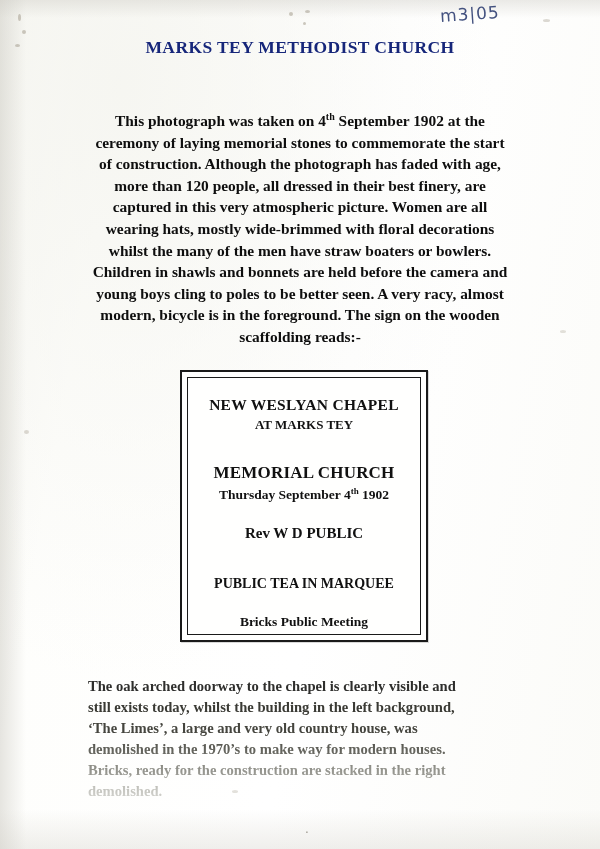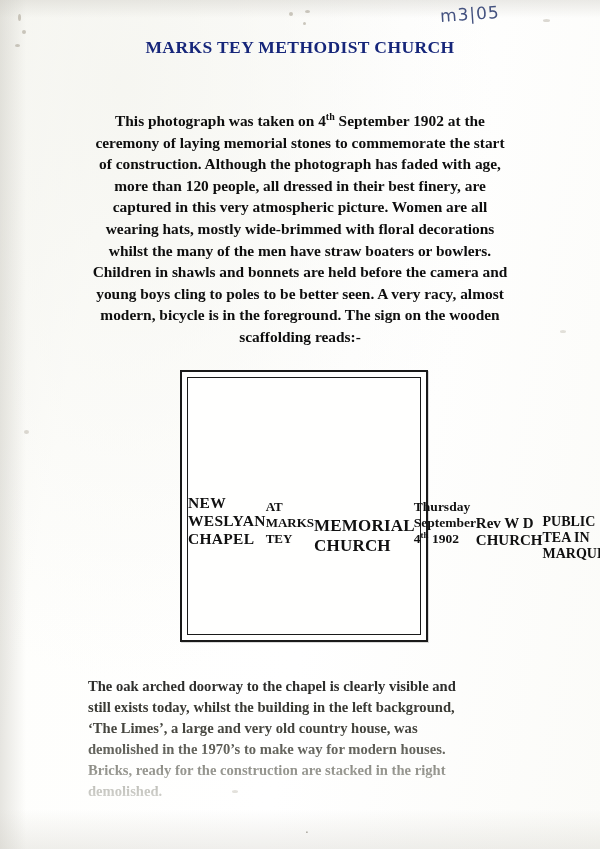--- a/index.html
+++ b/index.html
@@ -103,23 +103,23 @@
     height: 268px;
     border: 2px solid #1a1a1a;
     background: #fffffe;
     box-shadow: 1px 1px 0 rgba(0,0,0,0.15);
   }
   .sign-inner {
     position: absolute;
     inset: 5px;
     border: 1px solid #1a1a1a;
     display: flex;
-    flex-direction: row;
+    flex-direction: column;
     align-items: center;
-    padding-top: 30px;
+    padding-top: 18px;
     box-sizing: border-box;
   }
   .sign-l1 {
     font-weight: bold;
     font-size: 15.5px;
     letter-spacing: 0.3px;
   }
   .sign-l2 {
     font-size: 13px;
     font-weight: bold;
@@ -211,21 +211,21 @@
 <div class="body-text">
   <span>This photograph was taken on 4</span><sup>th</sup><span> September 1902 at the ceremony of laying memorial stones to commemorate the start of construction. Although the photograph has faded with age, more than 120 people, all dressed in their best finery, are captured in this very atmospheric picture. Women are all wearing hats, mostly wide-brimmed with floral decorations whilst the many of the men have straw boaters or bowlers. Children in shawls and bonnets are held before the camera and young boys cling to poles to be better seen.  A very racy, almost modern, bicycle is in the foreground. The sign on the wooden scaffolding reads:-</span>
 </div>
 
 <div class="sign-outer">
   <div class="sign-inner">
     <div class="sign-l1">NEW WESLYAN CHAPEL</div>
     <div class="sign-l2">AT MARKS TEY</div>
     <div class="sign-l3">MEMORIAL CHURCH</div>
     <div class="sign-l4"><span>Thursday September 4</span><sup>th</sup><span> 1902</span></div>
-    <div class="sign-l5">Rev W D CHURCH</div>
+    <div class="sign-l5">Rev W D PUBLIC</div>
     <div class="sign-l6">PUBLIC TEA IN MARQUEE</div>
     <div class="sign-l7">Bricks Public Meeting</div>
   </div>
 </div>
 
 <div class="footer-text">
   <span class="ln f1">The oak arched doorway to the chapel is clearly visible and</span>
   <span class="ln f2">still exists today, whilst the building in the left background,</span>
   <span class="ln f3">‘The Limes’, a large and very old country house, was</span>
   <span class="ln f4">demolished in the 1970’s to make way for modern houses.</span>

